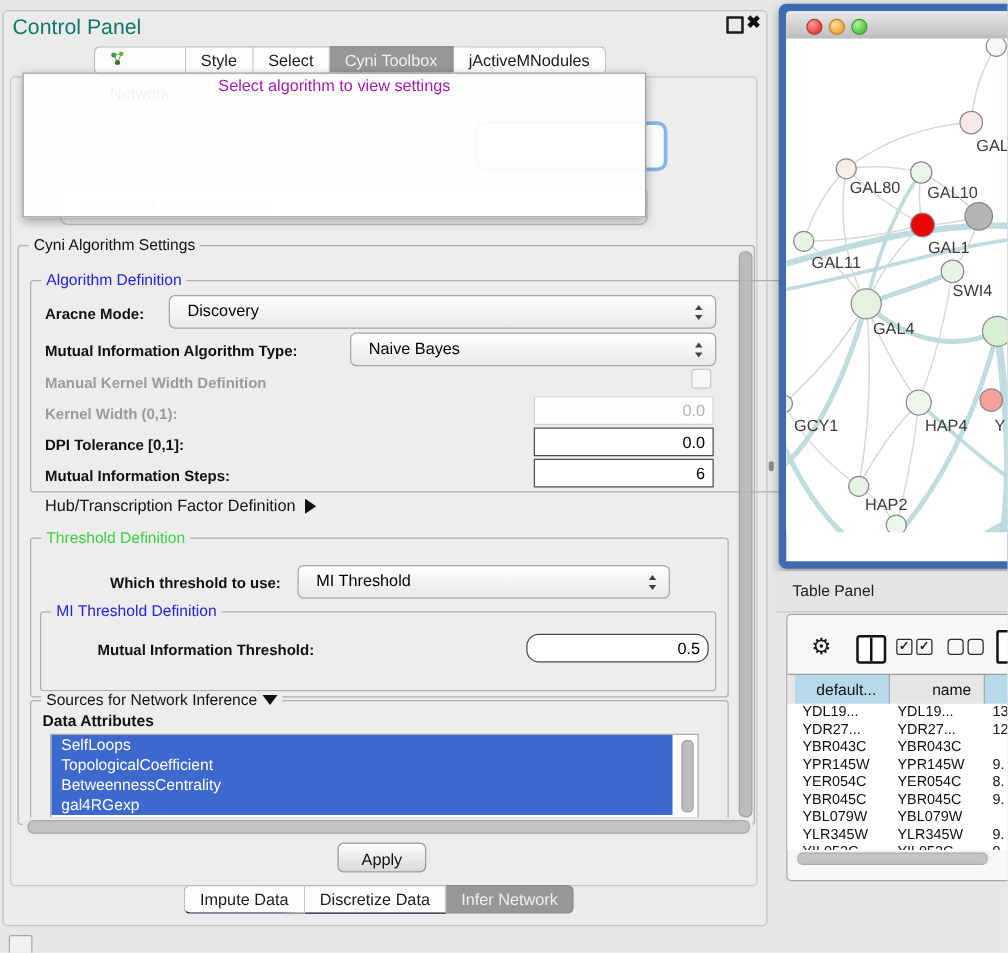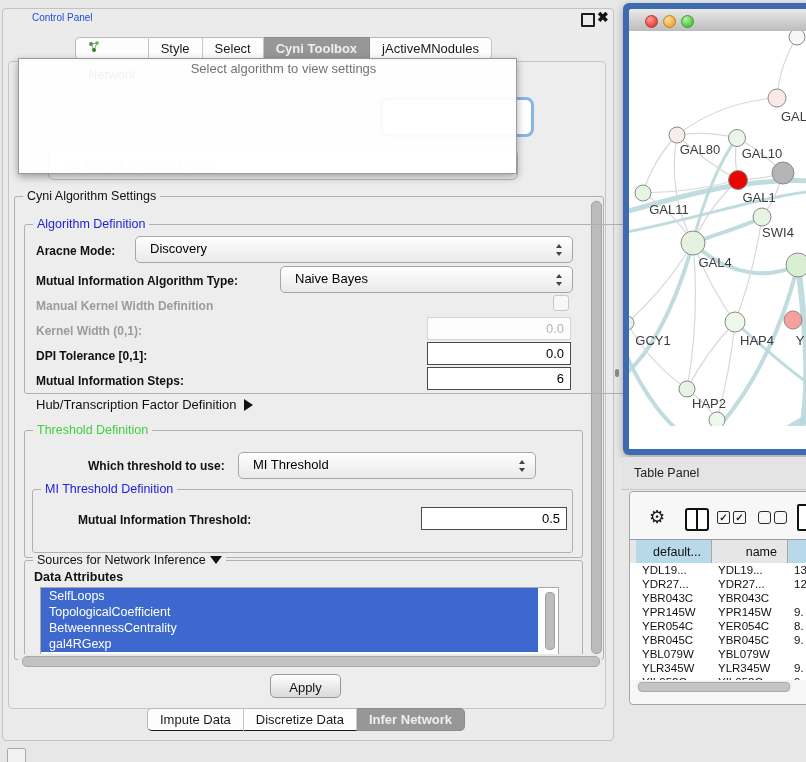--- a/index.html
+++ b/index.html
@@ -1,34 +1,34 @@
 <!DOCTYPE html>
 <html><head>
 <meta charset="utf-8">
 <style>
   html,body{margin:0;padding:0;}
   body{width:806px;height:762px;background:#e7e7e7;font-family:"Liberation Sans",sans-serif;overflow:hidden;}
   #root{position:relative;width:806px;height:762px;overflow:hidden;}
   .abs{position:absolute;}
   
   #cp-window{left:2px;top:8px;width:610px;height:731px;background:#ebebeb;border:1px solid #c2c2c2;border-radius:4px;}
-  #cp-title{left:10px;top:12px;font-size:10px;color:#1d4ed8;margin-left:22px;}
+  #cp-title{left:10px;top:12px;font-size:17px;color:#0f766e;}
   #cp-float{left:581px;top:13px;width:10px;height:10px;border:2px solid #1c1c1c;border-radius:1px;background:transparent;}
   #cp-close{left:597px;top:9px;font-size:14px;font-weight:bold;color:#111;}
   
   #top-tabs{left:75px;top:37px;height:23px;display:flex;z-index:6;}
   .tab{height:21px;line-height:21px;padding:0 12px;background:#fdfdfd;border-top:1px solid #b9b9b9;border-bottom:1px solid #0f172a;border-right:1px solid #c6c6c6;font-size:13px;color:#1a1a1a;display:flex;align-items:flex-start;gap:5px;flex-direction:column;}
   .tab:first-child{border-left:1px solid #b9b9b9;border-radius:5px 0 0 5px;}
   .tab:last-child{border-radius:0 5px 5px 0;}
-  .tab.sel{background:#979797;color:#efefef;border-color:#8b8b8b;font-weight:bold;}
+  .tab.sel{background:#979797;color:#efefef;border-color:#8b8b8b;}
   
   #main-panel{left:8px;top:61px;width:596px;height:646px;background:#ededed;border:1px solid #c6c6c6;border-radius:4px;}
   
   #dd-overlay{left:18px;top:58px;width:497px;height:114px;background:rgba(255,255,255,0.94);border:1px solid #9a9a9a;box-shadow:0 3px 8px rgba(0,0,0,0.35);z-index:30;}
-  #dd-placeholder{left:0;top:2px;width:100%;text-align:center;font-size:13px;color:#737373;padding-left:16px;}
+  #dd-placeholder{left:0;top:2px;width:100%;text-align:center;font-size:13px;color:#a21caf;}
   #dd-items{left:0;top:18px;width:100%;}
   .dd-item{height:16px;line-height:16px;padding-left:4px;font-size:13px;color:#000;white-space:nowrap;}
   .dd-item.bold{font-weight:bold;}
   
   #ring-frag{left:380px;top:97px;width:148px;height:34px;border:3px solid #86b5e8;border-radius:8px;background:#fff;z-index:25;}
   #ghost-combo{left:48px;top:149px;width:468px;height:29px;border:1px solid #bcbcbc;border-radius:6px;background:#f3f3f3;z-index:24;}
   #ghost-combo span{display:block;padding-left:14px;line-height:29px;font-size:13px;color:#c4c4c4;}
   
   .group{border:1px solid #b0b0b0;border-radius:3px;}
   .legend{position:absolute;top:-8px;left:8px;background:#ededed;padding:0 4px;font-size:12.5px;color:#111;white-space:nowrap;display:flex;align-items:center;gap:4px;}
@@ -186,21 +186,21 @@
   </div>
   <div class="abs lbl" style="left:88px;top:459px;">Which threshold to use:</div>
   <div class="abs combo" style="left:238px;top:452px;width:296px;height:25px;">
     <span class="cval">MI Threshold</span>
     <span class="spin"></span>
   </div>
   <div class="abs group" id="grp-midef">
     <span class="legend blue">MI Threshold Definition</span>
   </div>
   <div class="abs lbl" style="left:44px;top:513px;padding-left:34px;">Mutual Information Threshold:</div>
-  <input class="abs field" style="left: 421px; top: 507px; width: 146px; height: 23px;" readonly="" value="0.5">
+  <input class="abs field" style="left: 421px; top: 507px; width: 146px; height: 23px; border-radius: 10px;" readonly="" value="0.5">
 
   <div class="abs group" id="grp-sources">
     <span class="legend">
       <span>Sources for Network Inference</span>
       <span class="caret-down"></span>
     </span>
   </div>
   <div class="abs lbl" style="left:34px;top:570px;font-size:12.5px;">Data Attributes</div>
   <div class="abs" id="attr-list">
     <div class="attr-item">SelfLoops</div>

